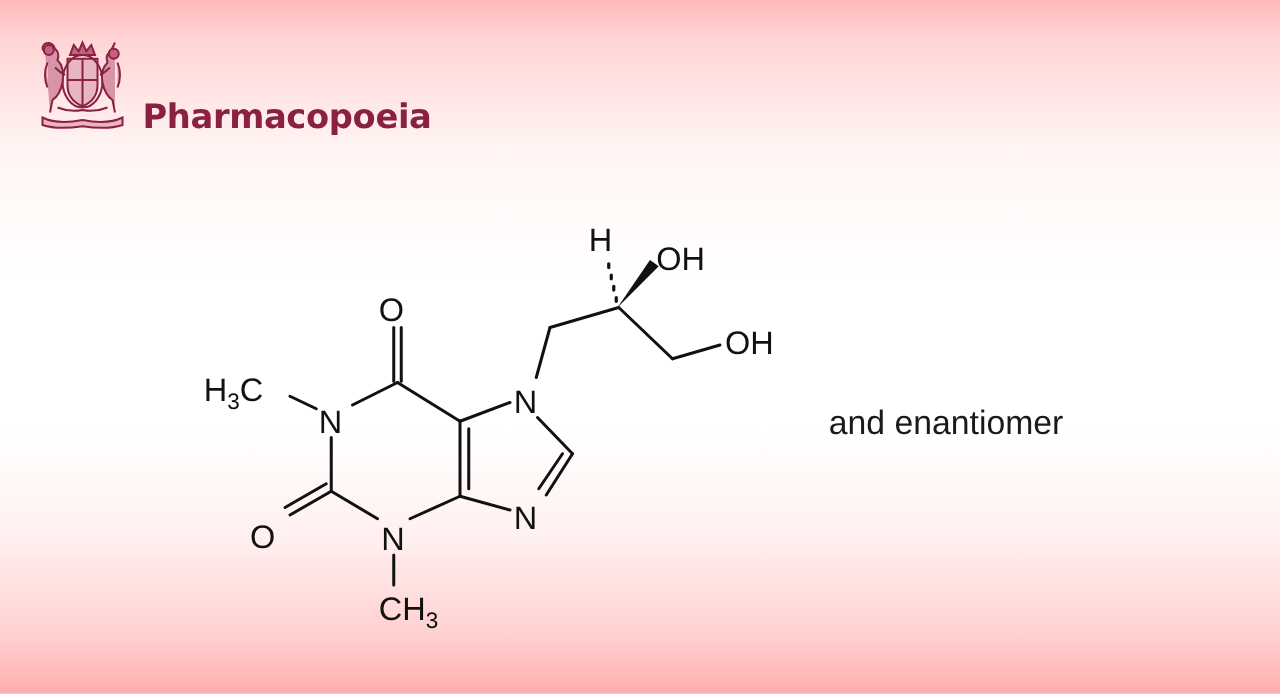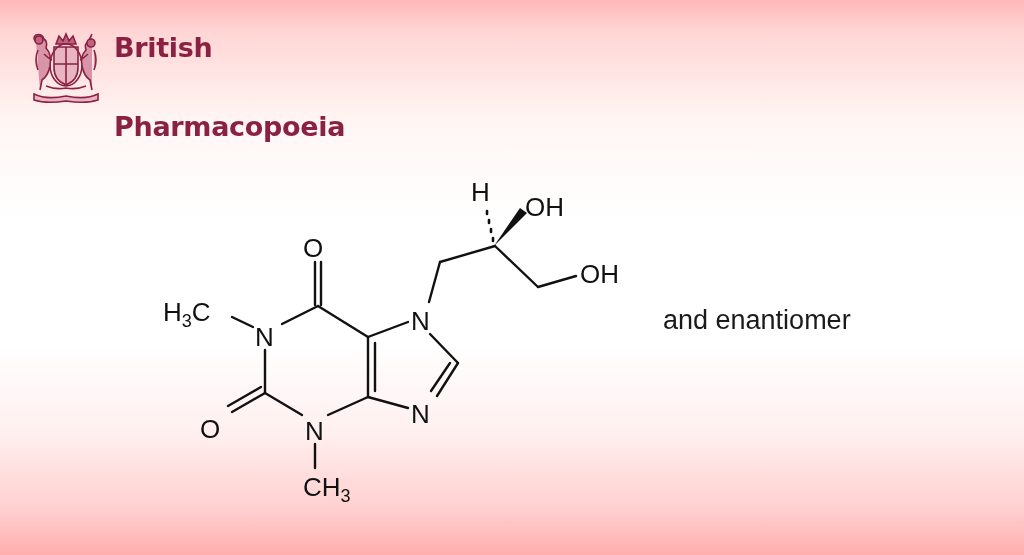--- a/index.html
+++ b/index.html
@@ -9,21 +9,21 @@
       font-family: "Liberation Sans", sans-serif;
     }
     .logo { position: absolute; left: 26px; top: 30px; display: flex; align-items: flex-start; }
     .crest { width: 80px; height: 74px; }
     .brand { margin-left: 8px; color: #8b2142; font-family: "DejaVu Sans", sans-serif; font-weight: bold; line-height: 31px; letter-spacing: -0.3px; }
     .brand .l1 { font-size: 27px; display: block; margin-top: 2px; }
     .brand .l2 { font-size: 27px; display: block; margin-top: 48px; }
     .molecule { position: absolute; left: 0; top: 0; width: 1024px; height: 555px; }
     .mol-text { font-family: "Liberation Sans", sans-serif; font-size: 26px; fill: #111; }
     .mol-sub { font-size: 18px; }
-    .enantiomer { position: absolute; left: 663px; top: 305px; font-size: 27px; color: #1a1a1a; font-family: "Liberation Sans", sans-serif; }
+    .enantiomer { position: absolute; left: 663px; top: 323px; font-size: 27px; color: #1a1a1a; font-family: "Liberation Sans", sans-serif; }
   </style>
 </head>
 <body>
 
 <div class="logo">
   <svg class="crest" viewBox="0 0 80 74">
     <g fill="none" stroke="#8b2142" stroke-width="1.6">
 
       <path d="M30 14 L33 6 L37 11 L40 4 L43 11 L47 6 L50 14 Z" fill="#c0637e"></path>
 
@@ -36,21 +36,20 @@
       <circle cx="13" cy="10" r="4" fill="#c0637e"></circle>
 
       <path d="M66 4 L62 12 Q58 14 60 20 Q54 26 56 36 Q58 46 64 50 L66 60 M68 20 Q72 30 68 40 M62 24 Q58 28 54 30" fill="#d995a8"></path>
       <circle cx="65" cy="13" r="4" fill="#c0637e"></circle>
 
       <path d="M8 64 Q20 70 40 66 Q60 70 72 64 L72 70 Q60 74 40 71 Q20 74 8 70 Z" fill="#e8b6c2"></path>
       <path d="M20 56 Q30 60 40 58 Q50 60 60 56"></path>
     </g>
   </svg>
   <div class="brand">
-    <span class="l1">British</span>
     <span class="l2">Pharmacopoeia</span>
   </div>
 </div>
 
 <svg class="molecule" viewBox="0 0 1024 555">
   <g stroke="#111" stroke-width="2.4" fill="none" stroke-linecap="round">
 
     <line x1="315" y1="262" x2="315" y2="305"></line>
     <line x1="321" y1="262" x2="321" y2="305"></line>
 

